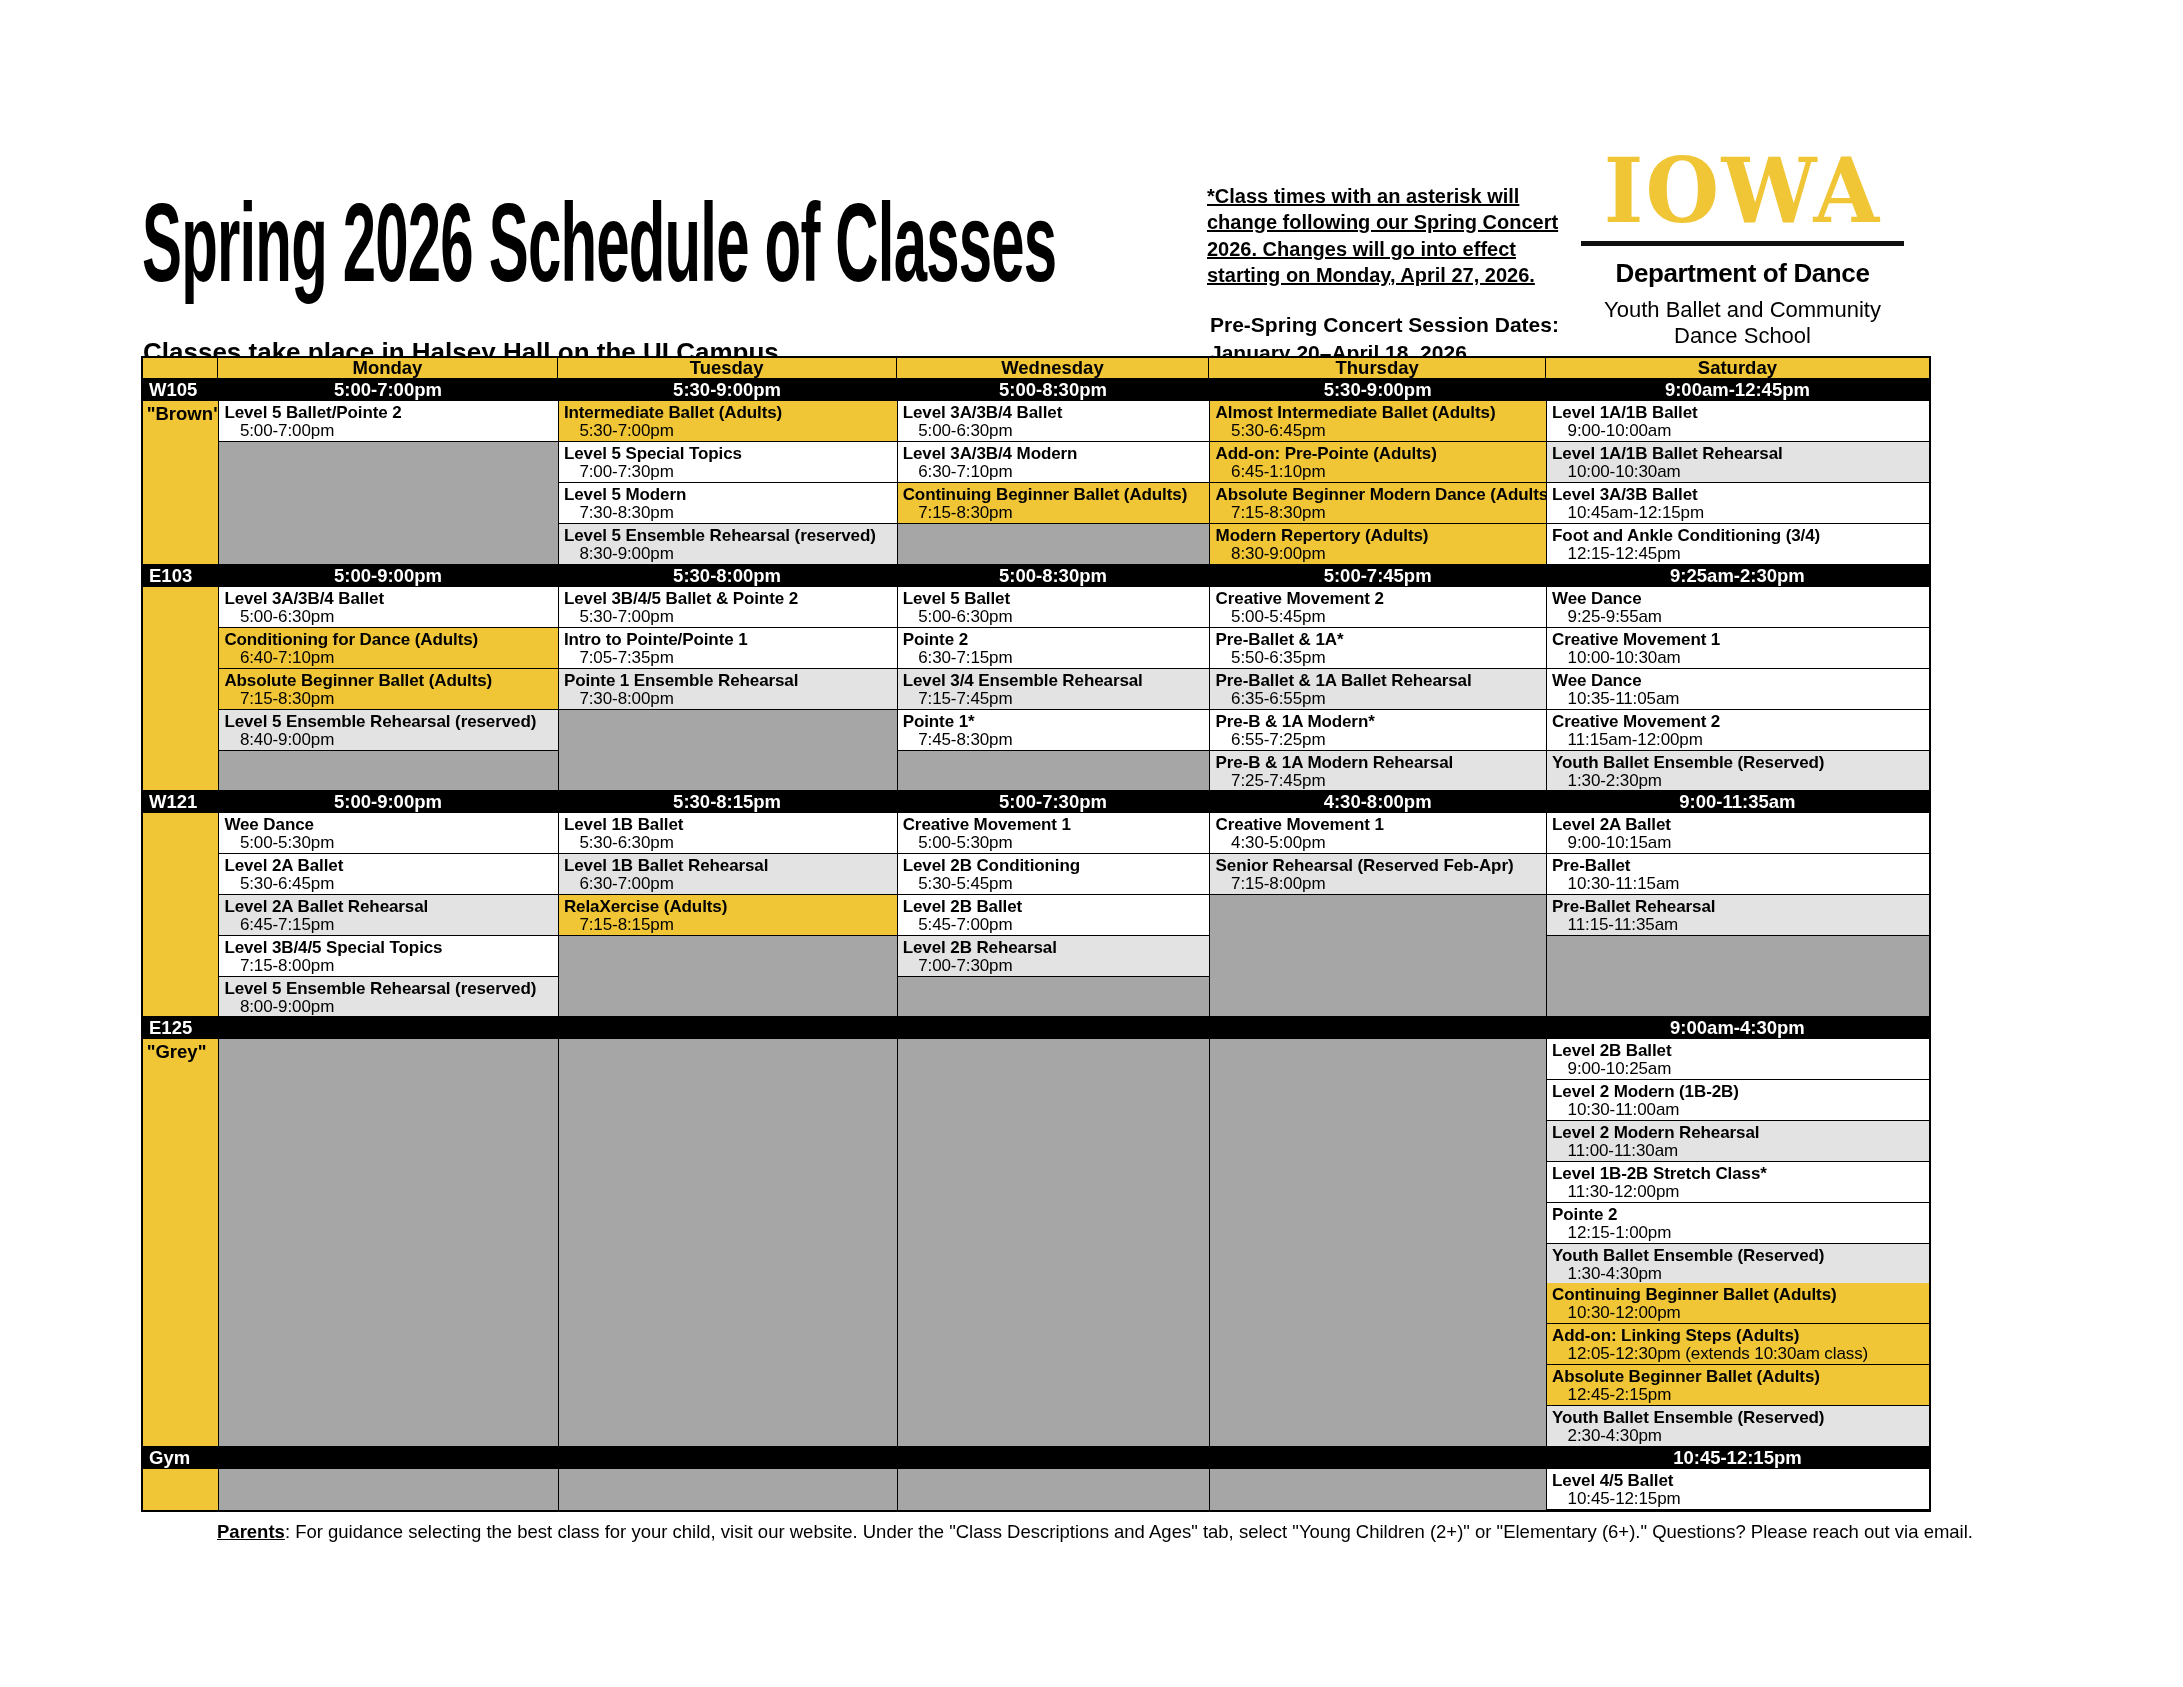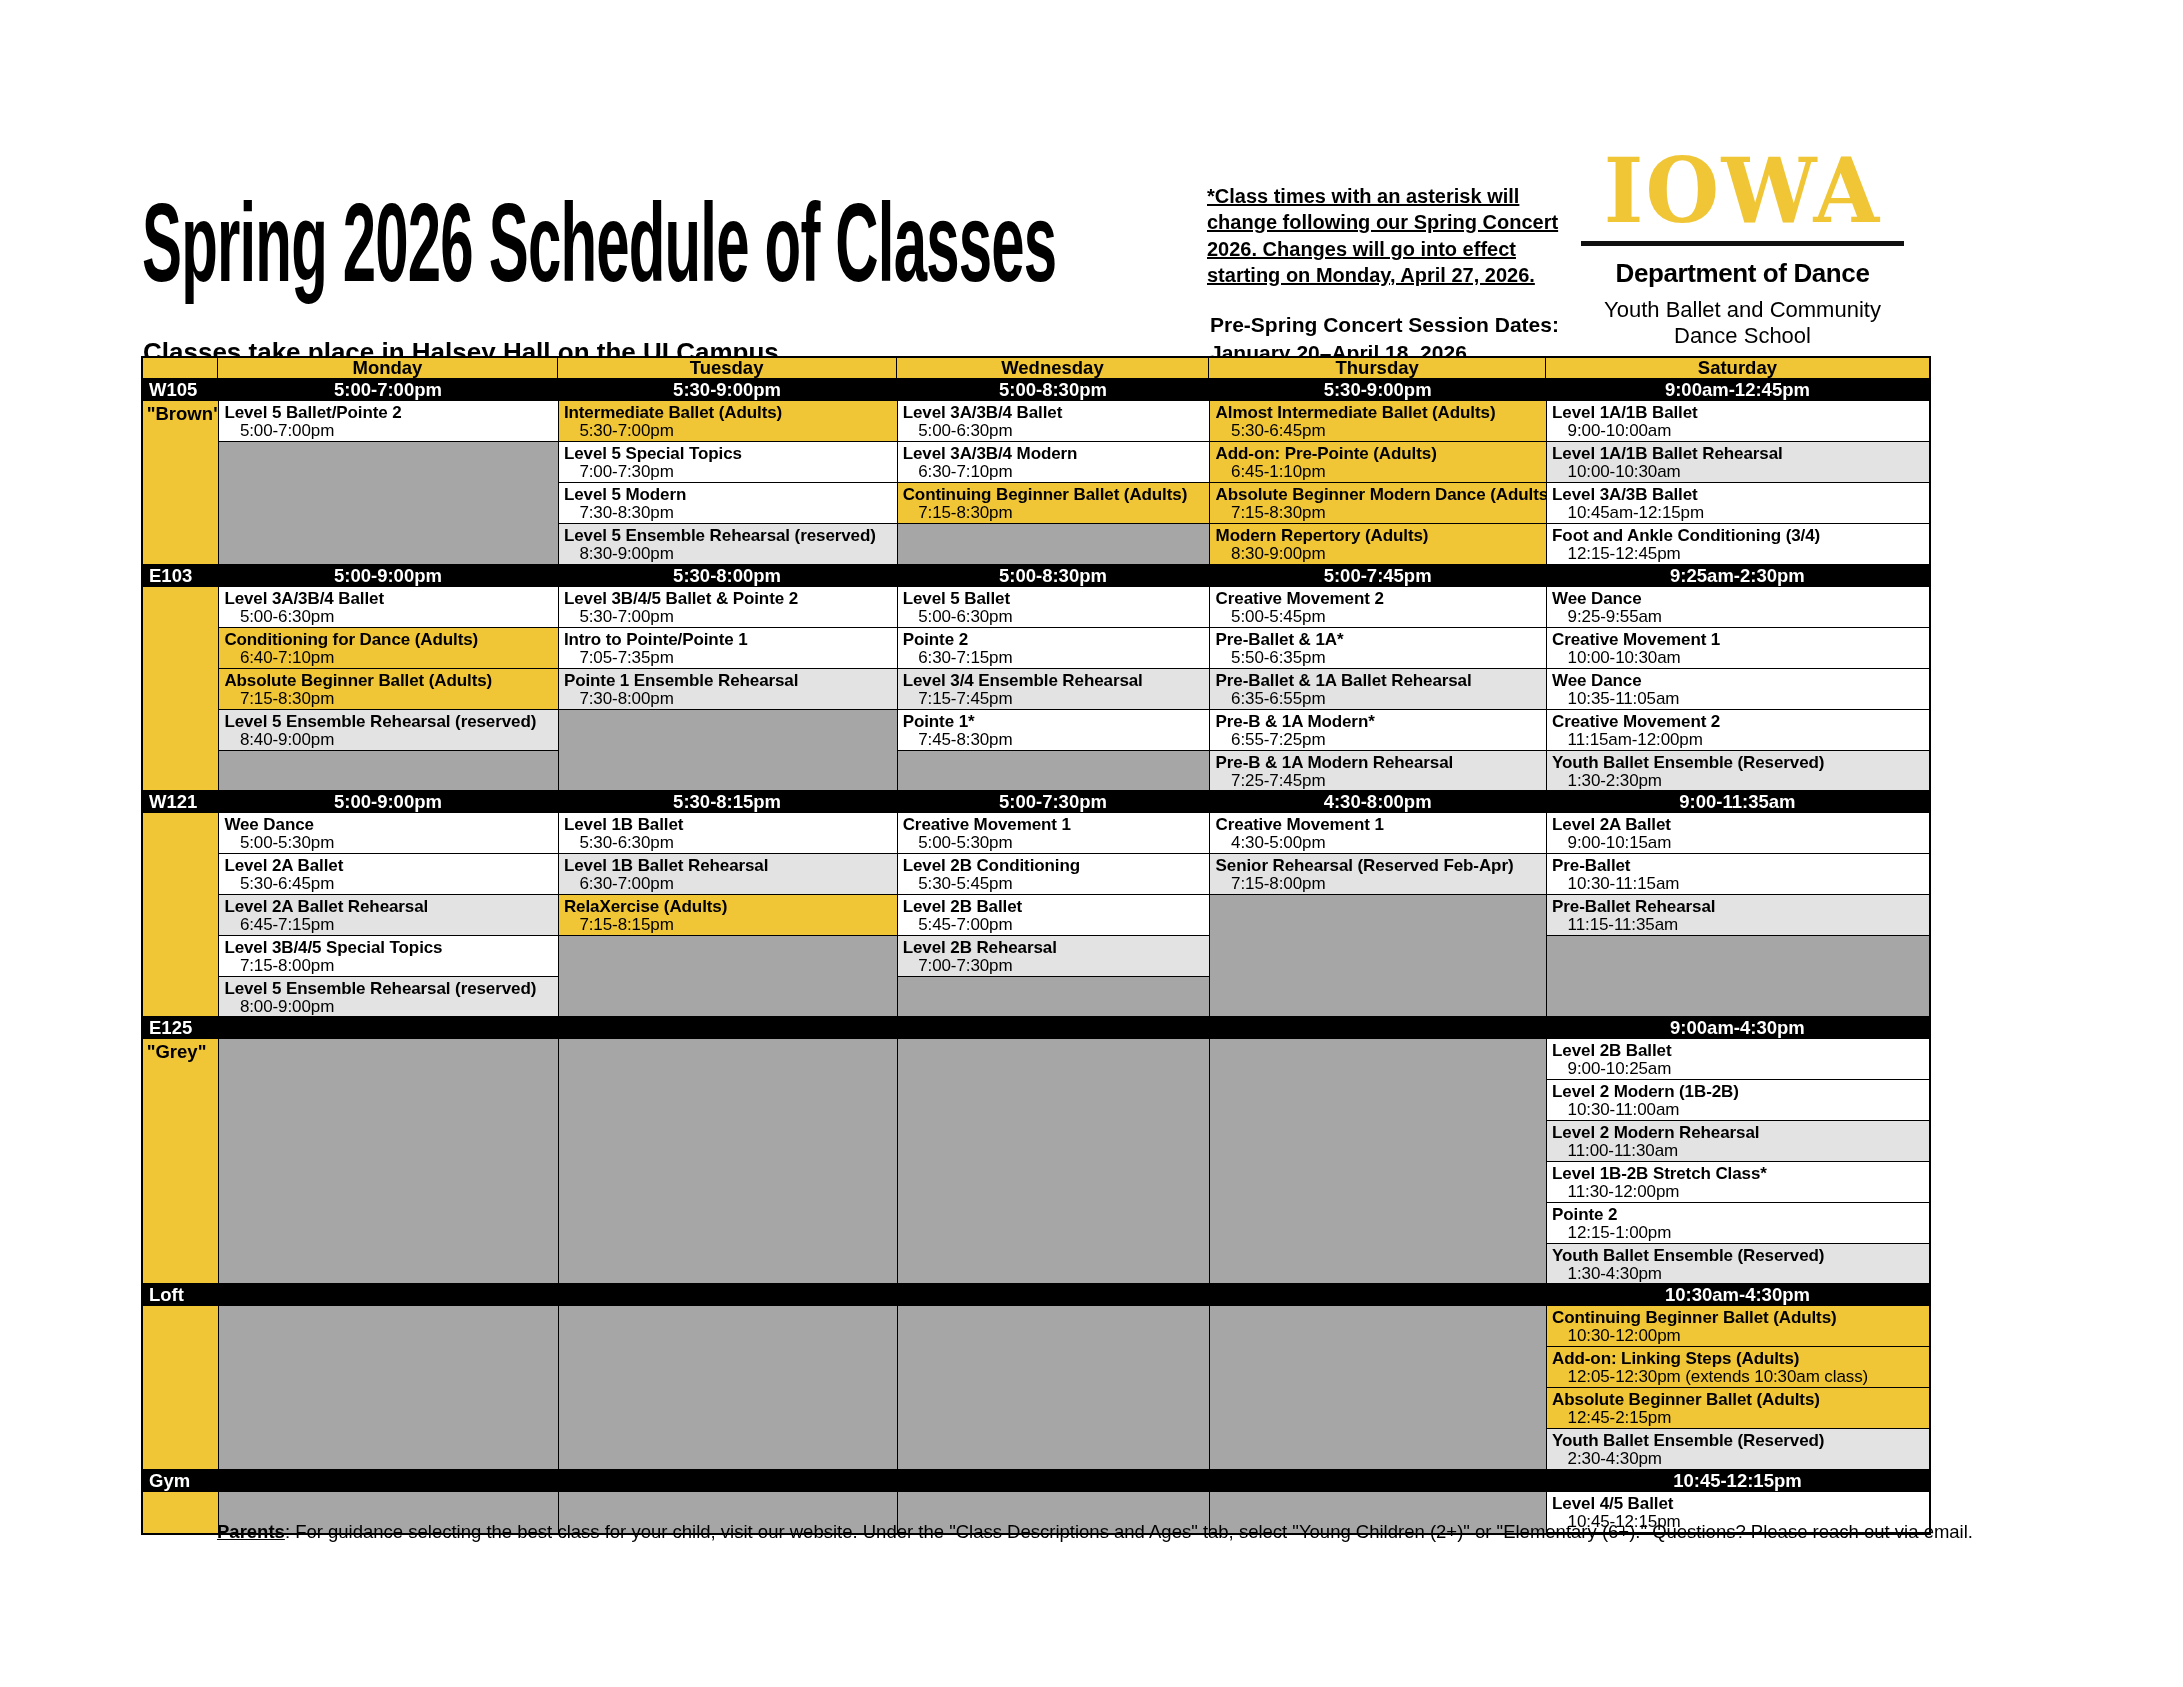--- a/index.html
+++ b/index.html
@@ -411,28 +411,20 @@
         <div class="class-cell bg-white">
           <div class="nm">Pointe 2</div>
           <div class="tm">12:15-1:00pm</div>
         </div>
         <div class="class-cell bg-light">
           <div class="nm">Youth Ballet Ensemble (Reserved)</div>
           <div class="tm">1:30-4:30pm</div>
         </div>
       </div>
     </div>
-    <div class="grid-row bar">
-      <div class="bar-room">Loft</div>
-      <div class="bar-time"></div>
-      <div class="bar-time"></div>
-      <div class="bar-time"></div>
-      <div class="bar-time"></div>
-      <div class="bar-time">10:30am-4:30pm</div>
-    </div>
     <div class="grid-row body" style="height: 163px;">
       <div class="room-label"></div>
       <div class="day-col">
         <div class="filler"></div>
       </div>
       <div class="day-col">
         <div class="filler"></div>
       </div>
       <div class="day-col">
         <div class="filler"></div>

